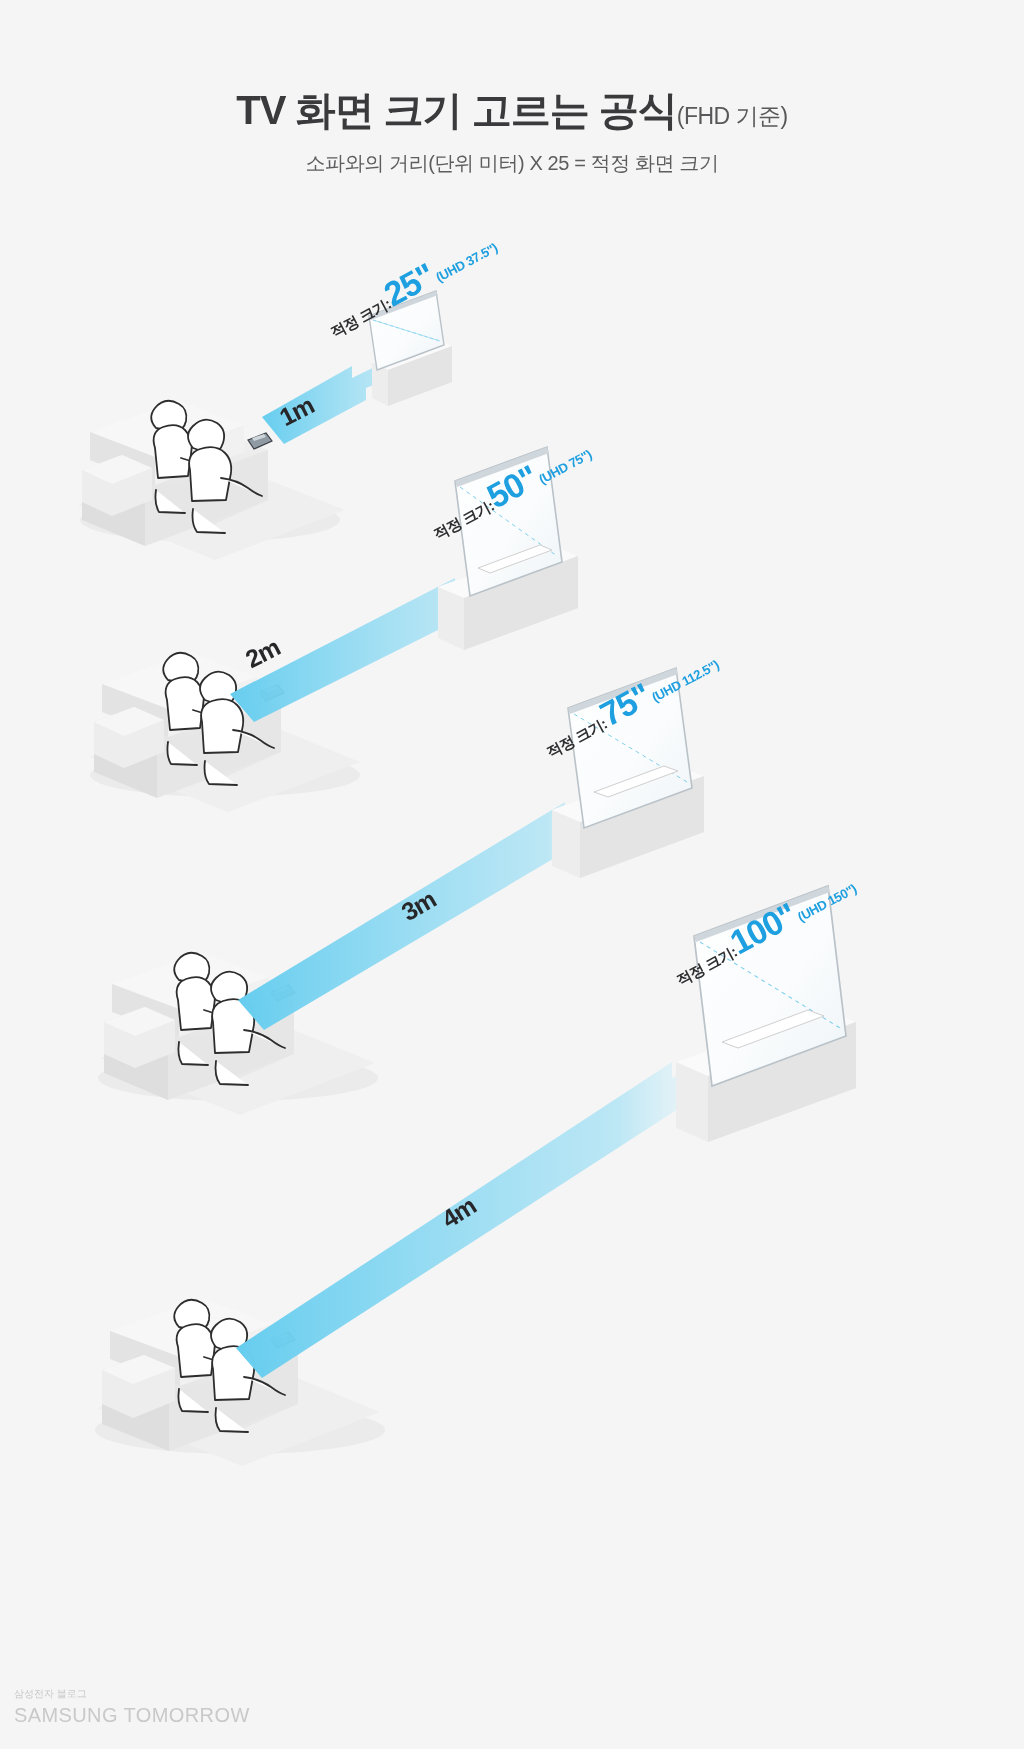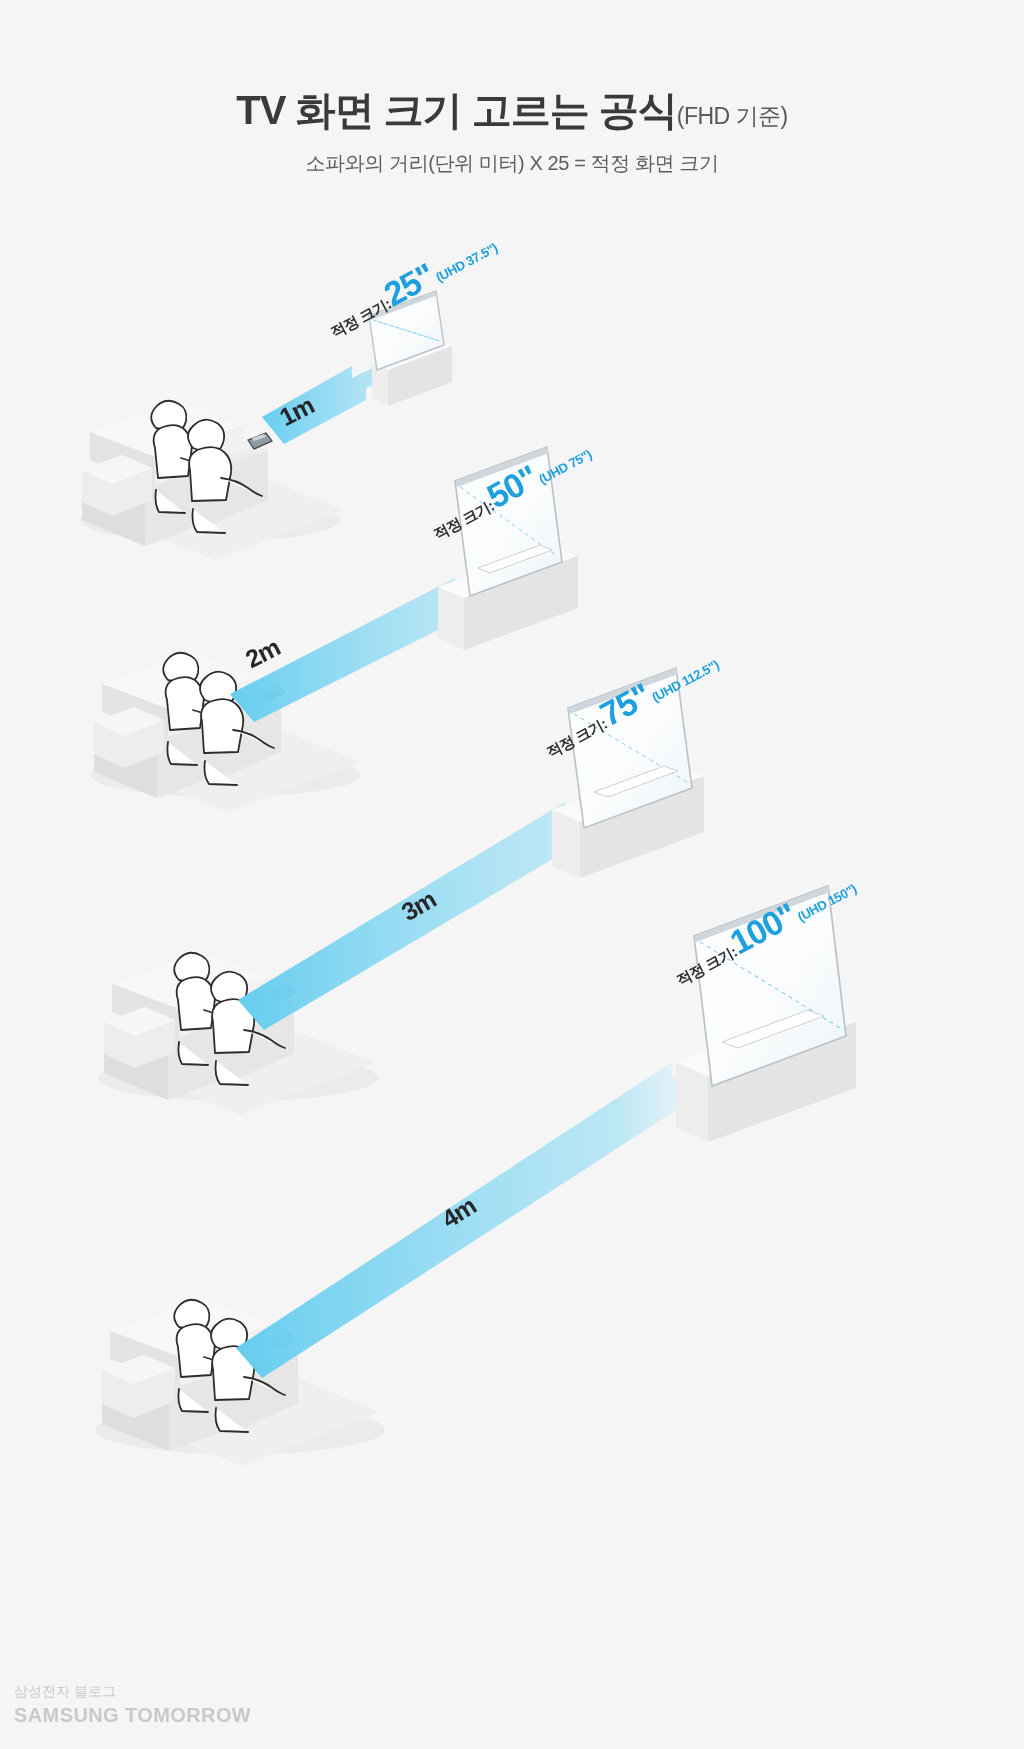--- a/index.html
+++ b/index.html
@@ -45,22 +45,22 @@
   
   .distlabel{
     position:absolute;white-space:nowrap;
     font-size:25px;font-weight:bold;color:#27272a;
     letter-spacing:-1px;
     transform-origin:left bottom;
   }
 
   
   .footer{position:absolute;left:14px;bottom:22px;}
-  .footer .ko{font-size:14px;color:#c9c9c9;letter-spacing:0px;margin-bottom:3px;}
-  .footer .en{font-size:20px;font-weight:bold;color:#c9c9c9;letter-spacing:0.4px;}
+  .footer .ko{font-size:10px;color:#c9c9c9;letter-spacing:0px;margin-bottom:3px;}
+  .footer .en{font-size:20px;font-weight:normal;color:#c9c9c9;letter-spacing:0.4px;}
 </style>
 </head>
 <body>
 
 <div id="stage">
 
   <svg id="scene" viewBox="0 0 1024 1749">
     <defs>
       <linearGradient id="arrowGrad" x1="1" y1="0" x2="0" y2="0">
         <stop offset="0%" stop-color="#ffffff" stop-opacity="0.05"></stop>

